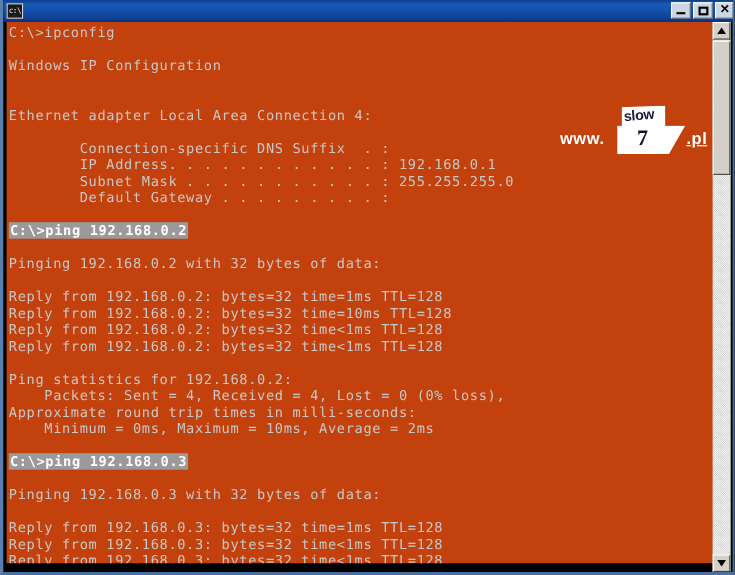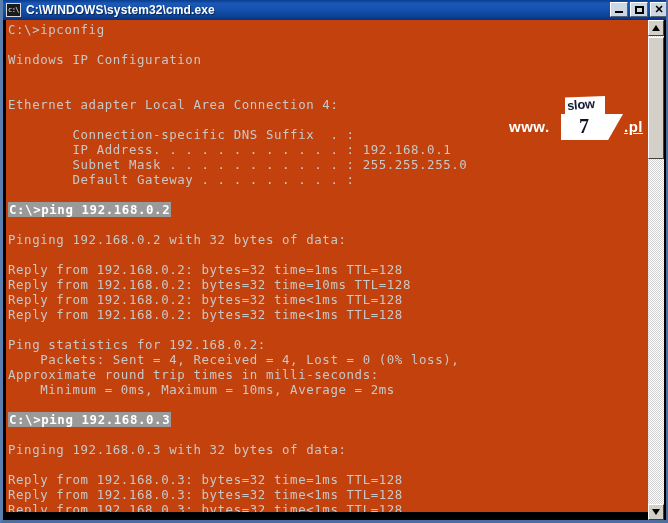--- a/index.html
+++ b/index.html
@@ -272,21 +272,20 @@
     border-bottom: 1px solid #404040;
   }
 </style>
 </head>
 <body>
 
 <div class="window">
 
   <div class="titlebar">
     <div class="title-icon">c:\</div>
-    <div class="title-text">C:\WINDOWS\system32\cmd.exe</div>
     <div class="win-buttons">
       <div class="win-btn min">
         <span class="bar"></span>
       </div>
       <div class="win-btn max">
         <span class="box"></span>
       </div>
       <div class="win-btn close">
         <span class="glyph">✕</span>
       </div>

